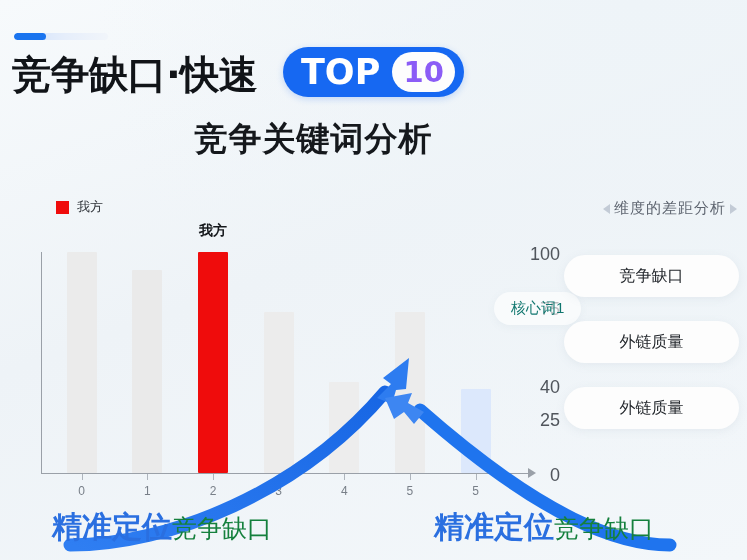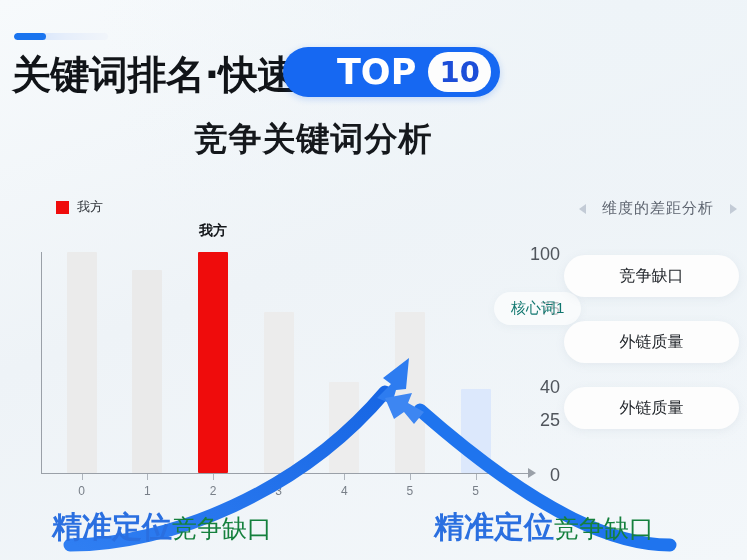--- a/index.html
+++ b/index.html
@@ -35,47 +35,46 @@
   #top-badge{
     position:absolute; left:283px; top:47px;
     height:50px; background:#1668f2; border-radius:26px;
     display:flex; align-items:center; padding:0 9px 0 18px;
     box-shadow:0 2px 7px rgba(22,104,242,0.22);
   }
   #top-badge .top-word{
     color:#ffffff; font-size:35px; font-weight:bold; letter-spacing:0px;
     font-family:"DejaVu Sans","Liberation Sans",sans-serif; line-height:1;
     margin-right:12px;
-    margin-left:36px;
   }
   #top-badge .num-pill{
     background:#fdfdfd; border-radius:22px; height:40px; min-width:63px;
     display:flex; align-items:center; justify-content:center;
-    color:#1d4ed8; font-size:29px; font-weight:bold;
+    color:#8b5cf6; font-size:29px; font-weight:bold;
     font-family:"DejaVu Sans","Liberation Sans",sans-serif;
   }
 
   
   #subtitle{
     position:absolute; left:0; right:0; top:117px; text-align:center;
     padding-right:120px;
     font-size:33px; font-weight:bold; color:#15181c; letter-spacing:1px;
     font-family:"DejaVu Sans","Liberation Sans",sans-serif;
   }
 
   
   #chart-header{ position:absolute; left:18px; top:198px; display:flex; align-items:center; }
   #chart-header .axis-title{ font-size:15px; color:#6d7480; letter-spacing:1px; }
   #legend{ display:flex; align-items:center; margin-left:38px; }
   #legend .swatch{ width:13px; height:13px; background:#ef0c0c; margin-right:8px; }
   #legend .legend-label{ font-size:13px; color:#30343a; }
 
   #dim-header{
     position:absolute; right:10px; top:199px;
-    display:flex; align-items:center; gap:16px;
+    display:flex; align-items:center; gap:4px;
   }
   #dim-header .tri{
     width:0; height:0; border-top:5px solid transparent; border-bottom:5px solid transparent;
   }
   #dim-header .tri.left{ border-right:7px solid #c3cbd6; }
   #dim-header .tri.right{ border-left:7px solid #c3cbd6; }
   #dim-header .dim-title{ font-size:15px; color:#5d646f; letter-spacing:1px; }
 
   
   #chart{ position:absolute; left:0; top:232px; width:560px; height:250px; }
@@ -137,21 +136,21 @@
   #caption-right{ left:434px; }
 </style>
 </head>
 <body>
 
 <div id="progress-bar">
   <div class="fill" style="width: 34%;"></div>
 </div>
 
 <div id="headline">
-  <span class="kw">关键词排名·快速</span>
+  <span class="kw">竞争缺口·快速</span>
 </div>
 
 <div id="top-badge">
   <span class="top-word">TOP</span>
   <span class="num-pill">10</span>
 </div>
 
 <div id="subtitle">竞争关键词分析</div>
 
 <div id="chart-header">

